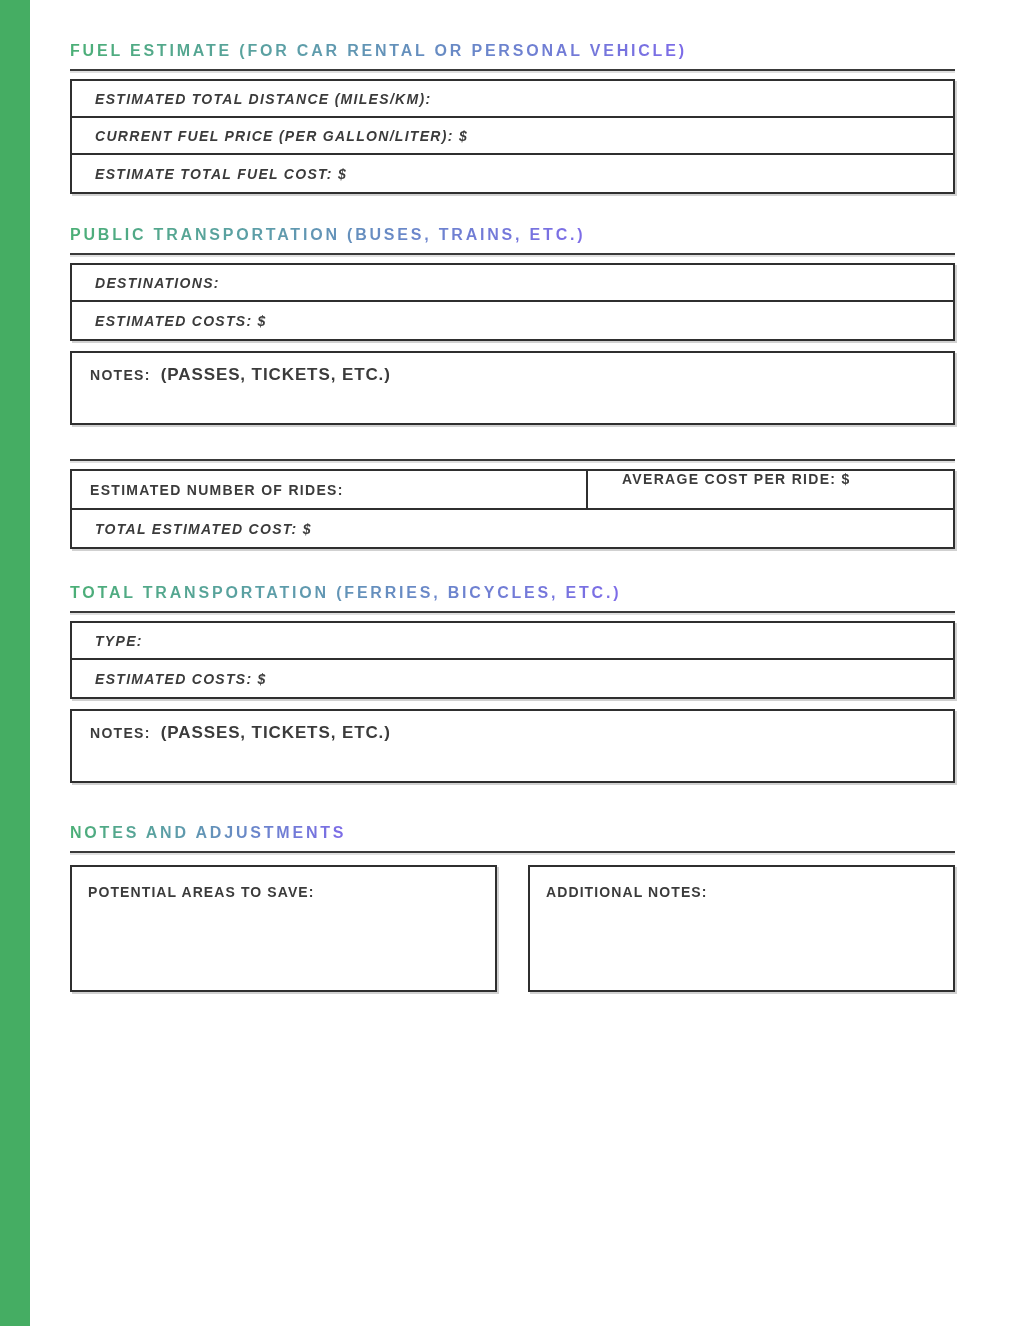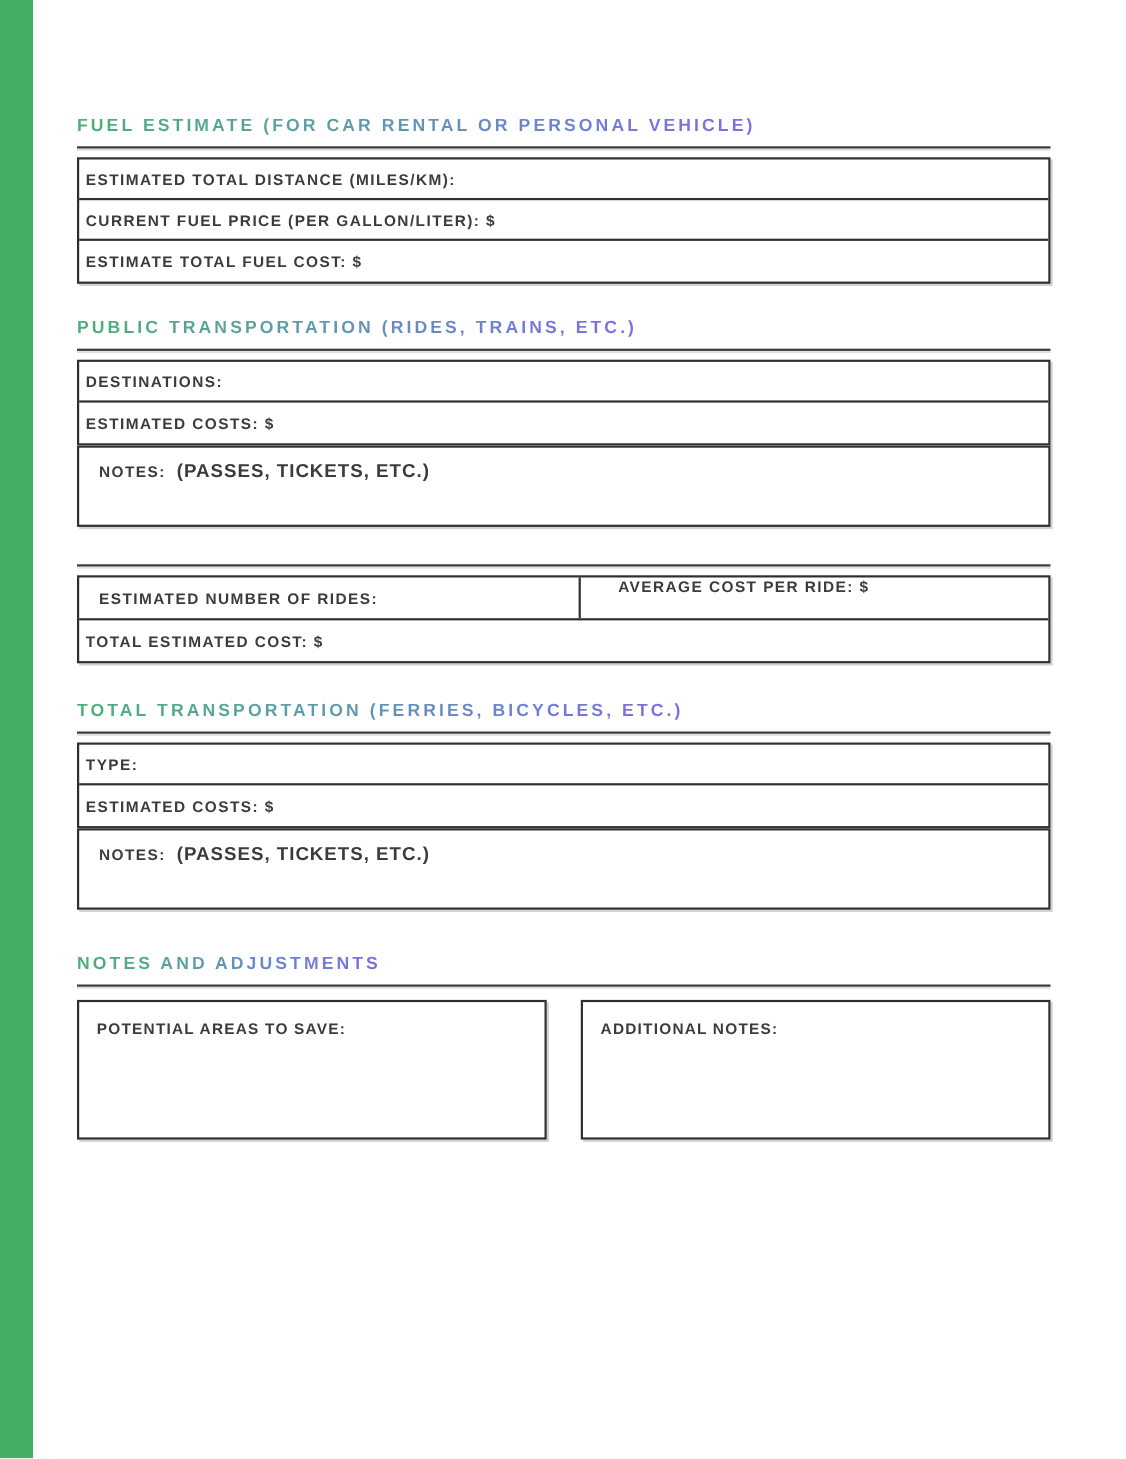--- a/index.html
+++ b/index.html
@@ -58,33 +58,34 @@
     background:#ffffff;
     border:2px solid #2f2f2f;
     box-shadow:2px 2px 0 rgba(0,0,0,0.18);
   }
   .table { margin-top:8px; }
 
   .row {
     height:37px;
     display:flex;
     align-items:center;
-    padding-left:6px;
+    padding-left:23px;
     border-bottom:2px solid #2f2f2f;
     cursor:text;
+    font-style:italic;
   }
   .row:last-child { border-bottom:none; }
 
   .row-split {
     display:flex;
     border-bottom:2px solid #2f2f2f;
     height:39px;
   }
   .cell-left {
-    width:456px;
+    width:516px;
     display:flex;
     align-items:center;
     padding-left:18px;
     border-right:2px solid #2f2f2f;
   }
   .cell-right {
     flex:1;
     display:flex;
     padding-left:34px;
     padding-bottom:6px;
@@ -92,20 +93,21 @@
 
   .label {
     font-size:14px;
     font-weight:600;
     letter-spacing:1.3px;
     color:#3b3b3b;
     white-space:nowrap;
   }
 
   .notes-box {
+    margin-top:10px;
     height:74px;
     padding:12px 16px 0 18px;
     cursor:text;
   }
   .notes-line { display:flex; align-items:baseline; gap:10px; }
   .notes-hint {
     font-size:17px;
     font-weight:600;
     letter-spacing:0.9px;
     color:#3b3b3b;
@@ -121,21 +123,21 @@
     height:127px;
     background:#ffffff;
     border:2px solid #2f2f2f;
     box-shadow:2px 2px 0 rgba(0,0,0,0.18);
     padding:16px 0 4px 16px;
     cursor:text;
   }
   .big-box .label { letter-spacing:1.1px; }
 
   
-  #sec-fuel      { margin-top:104px; }
+  #sec-fuel      { margin-top:40px; }
   #sec-public    { margin-top:30px;  }
   #sec-taxis     { margin-top:34px;  }
   #sec-other     { margin-top:33px;  }
   #sec-grand     { margin-top:34px;  }
   #sec-notesadj  { margin-top:39px;  }
 </style>
 </head>
 <body>
 
 <div class="page">
@@ -153,21 +155,21 @@
         <div class="row">
           <span class="label">CURRENT FUEL PRICE (PER GALLON/LITER): $</span>
         </div>
         <div class="row">
           <span class="label">ESTIMATE TOTAL FUEL COST: $</span>
         </div>
       </div>
     </div>
 
     <div id="sec-public">
-      <div class="section-heading">PUBLIC TRANSPORTATION (RIDES, TRAINS, ETC.)</div>
+      <div class="section-heading">PUBLIC TRANSPORTATION (BUSES, TRAINS, ETC.)</div>
       <div class="rule"></div>
       <div class="box table">
         <div class="row">
           <span class="label">DESTINATIONS:</span>
         </div>
         <div class="row">
           <span class="label">ESTIMATED COSTS: $</span>
         </div>
       </div>
       <div class="box notes-box">

